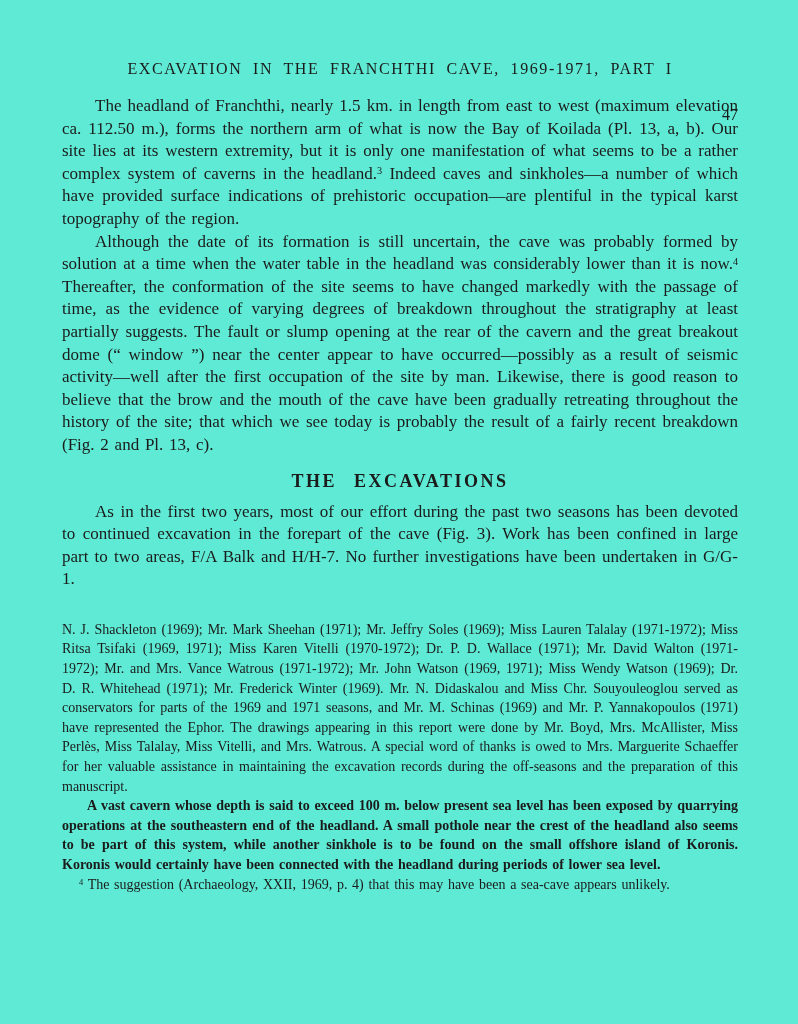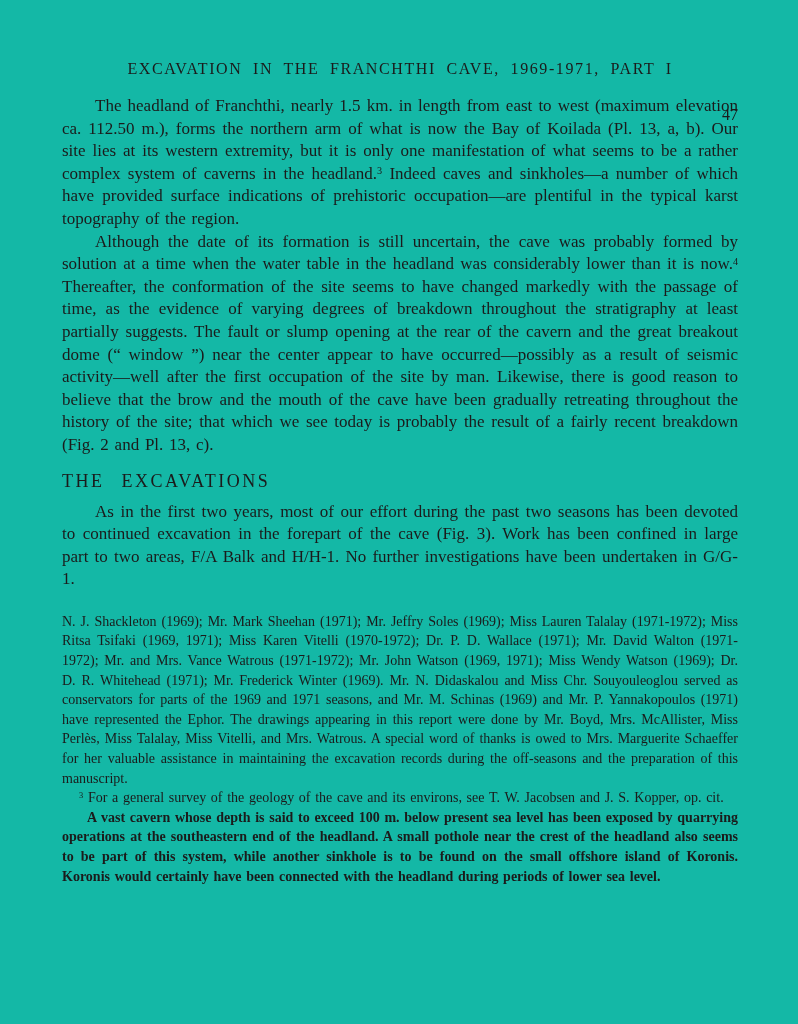--- a/index.html
+++ b/index.html
@@ -6,21 +6,21 @@
   html, body { margin: 0; padding: 0; }
   body {
     background: #ffffff;
     font-family: "Liberation Serif", "DejaVu Serif", serif;
     color: #1b1b1b;
   }
   .page {
     position: relative;
     width: 798px;
     height: 1024px;
-    background: #14b8a6;
+    background: #5eead4;
     overflow: hidden;
   }
   .content {
     position: absolute;
     left: 62px;
     top: 60px;
     width: 676px;
   }
   .running-header {
     position: relative;
@@ -46,27 +46,27 @@
     margin: 0;
     font-size: 17px;
     line-height: 22.6px;
     text-align: justify;
     text-indent: 33px;
     word-spacing: 1.5px;
   }
   .section-heading {
     margin: 14px 0 9px 0;
     font-size: 18px;
-    font-weight: normal;
-    text-align: left;
+    font-weight: bold;
+    text-align: center;
     letter-spacing: 2.5px;
     word-spacing: 10px;
   }
   .footnotes {
-    margin-top: 21px;
+    margin-top: 29px;
   }
   .footnotes p.fn {
     margin: 0;
     font-size: 14px;
     line-height: 19.6px;
     text-align: justify;
     word-spacing: 1.2px;
   }
   .fn-flush   { text-indent: 0; }
   .fn-indent  { text-indent: 17px; }
@@ -90,23 +90,23 @@
       <span class="header-title">EXCAVATION IN THE FRANCHTHI CAVE, 1969-1971, PART I</span>
       <span class="page-number">47</span>
     </div>
 
     <div class="body-text">
       <p class="para"><span>The headland of Franchthi, nearly 1.5 km. in length from east to west (maximum elevation </span><span class="it">ca.</span><span> 112.50 m.), forms the northern arm of what is now the Bay of Koilada (Pl. 13, a, b). Our site lies at its western extremity, but it is only one manifestation of what seems to be a rather complex system of caverns in the headland.</span><sup>3</sup><span> Indeed caves and sinkholes—a number of which have provided surface indications of prehistoric occupation—are plentiful in the typical karst topography of the region.</span></p>
       <p class="para"><span>Although the date of its formation is still uncertain, the cave was probably formed by solution at a time when the water table in the headland was considerably lower than it is now.</span><sup>4</sup><span> Thereafter, the conformation of the site seems to have changed markedly with the passage of time, as the evidence of varying degrees of breakdown throughout the stratigraphy at least partially suggests. The fault or slump opening at the rear of the cavern and the great breakout dome (“ window ”) near the center appear to have occurred—possibly as a result of seismic activity—well after the first occupation of the site by man. Likewise, there is good reason to believe that the brow and the mouth of the cave have been gradually retreating throughout the history of the site; that which we see today is probably the result of a fairly recent breakdown (Fig. 2 and Pl. 13, c).</span></p>
 
       <h2 class="section-heading">THE EXCAVATIONS</h2>
 
-      <p class="para"><span>As in the first two years, most of our effort during the past two seasons has been devoted to continued excavation in the forepart of the cave (Fig. 3). Work has been confined in large part to two areas, F/A Balk and H/H-1. No further investigations have been undertaken in G/G-1.</span></p>
+      <p class="para"><span>As in the first two years, most of our effort during the past two seasons has been devoted to continued excavation in the forepart of the cave (Fig. 3). Work has been confined in large part to two areas, F/A Balk and H/H-7. No further investigations have been undertaken in G/G-1.</span></p>
     </div>
 
     <div class="footnotes">
       <p class="fn fn-flush"><span>N. J. Shackleton (1969); Mr. Mark Sheehan (1971); Mr. Jeffry Soles (1969); Miss Lauren Talalay (1971-1972); Miss Ritsa Tsifaki (1969, 1971); Miss Karen Vitelli (1970-1972); Dr. P. D. Wallace (1971); Mr. David Walton (1971-1972); Mr. and Mrs. Vance Watrous (1971-1972); Mr. John Watson (1969, 1971); Miss Wendy Watson (1969); Dr. D. R. Whitehead (1971); Mr. Frederick Winter (1969). Mr. N. Didaskalou and Miss Chr. Souyouleoglou served as conservators for parts of the 1969 and 1971 seasons, and Mr. M. Schinas (1969) and Mr. P. Yannakopoulos (1971) have represented the Ephor. The drawings appearing in this report were done by Mr. Boyd, Mrs. McAllister, Miss Perlès, Miss Talalay, Miss Vitelli, and Mrs. Watrous. A special word of thanks is owed to Mrs. Marguerite Schaeffer for her valuable assistance in maintaining the excavation records during the off-seasons and the preparation of this manuscript.</span></p>
-      <p class="fn fn-indent"><sup>3</sup><span> For a general survey of the geology of the cave and its environs, see T. W. Jacobsen and J. S. Kopper, </span><span class="it">op. cit.</span></p>
       <p class="fn fn-indent2"><span>A vast cavern whose depth is said to exceed 100 m. below present sea level has been exposed by quarrying operations at the southeastern end of the headland. A small pothole near the crest of the headland also seems to be part of this system, while another sinkhole is to be found on the small offshore island of Koronis. Koronis would certainly have been connected with the headland during periods of lower sea level.</span></p>
+      <p class="fn fn-indent"><sup>4</sup><span> The suggestion (</span><span class="it">Archaeology</span><span>, XXII, 1969, p. 4) that this may have been a sea-cave appears unlikely.</span></p>
     </div>
 
   </div>
 </div>
 
 </body></html>

